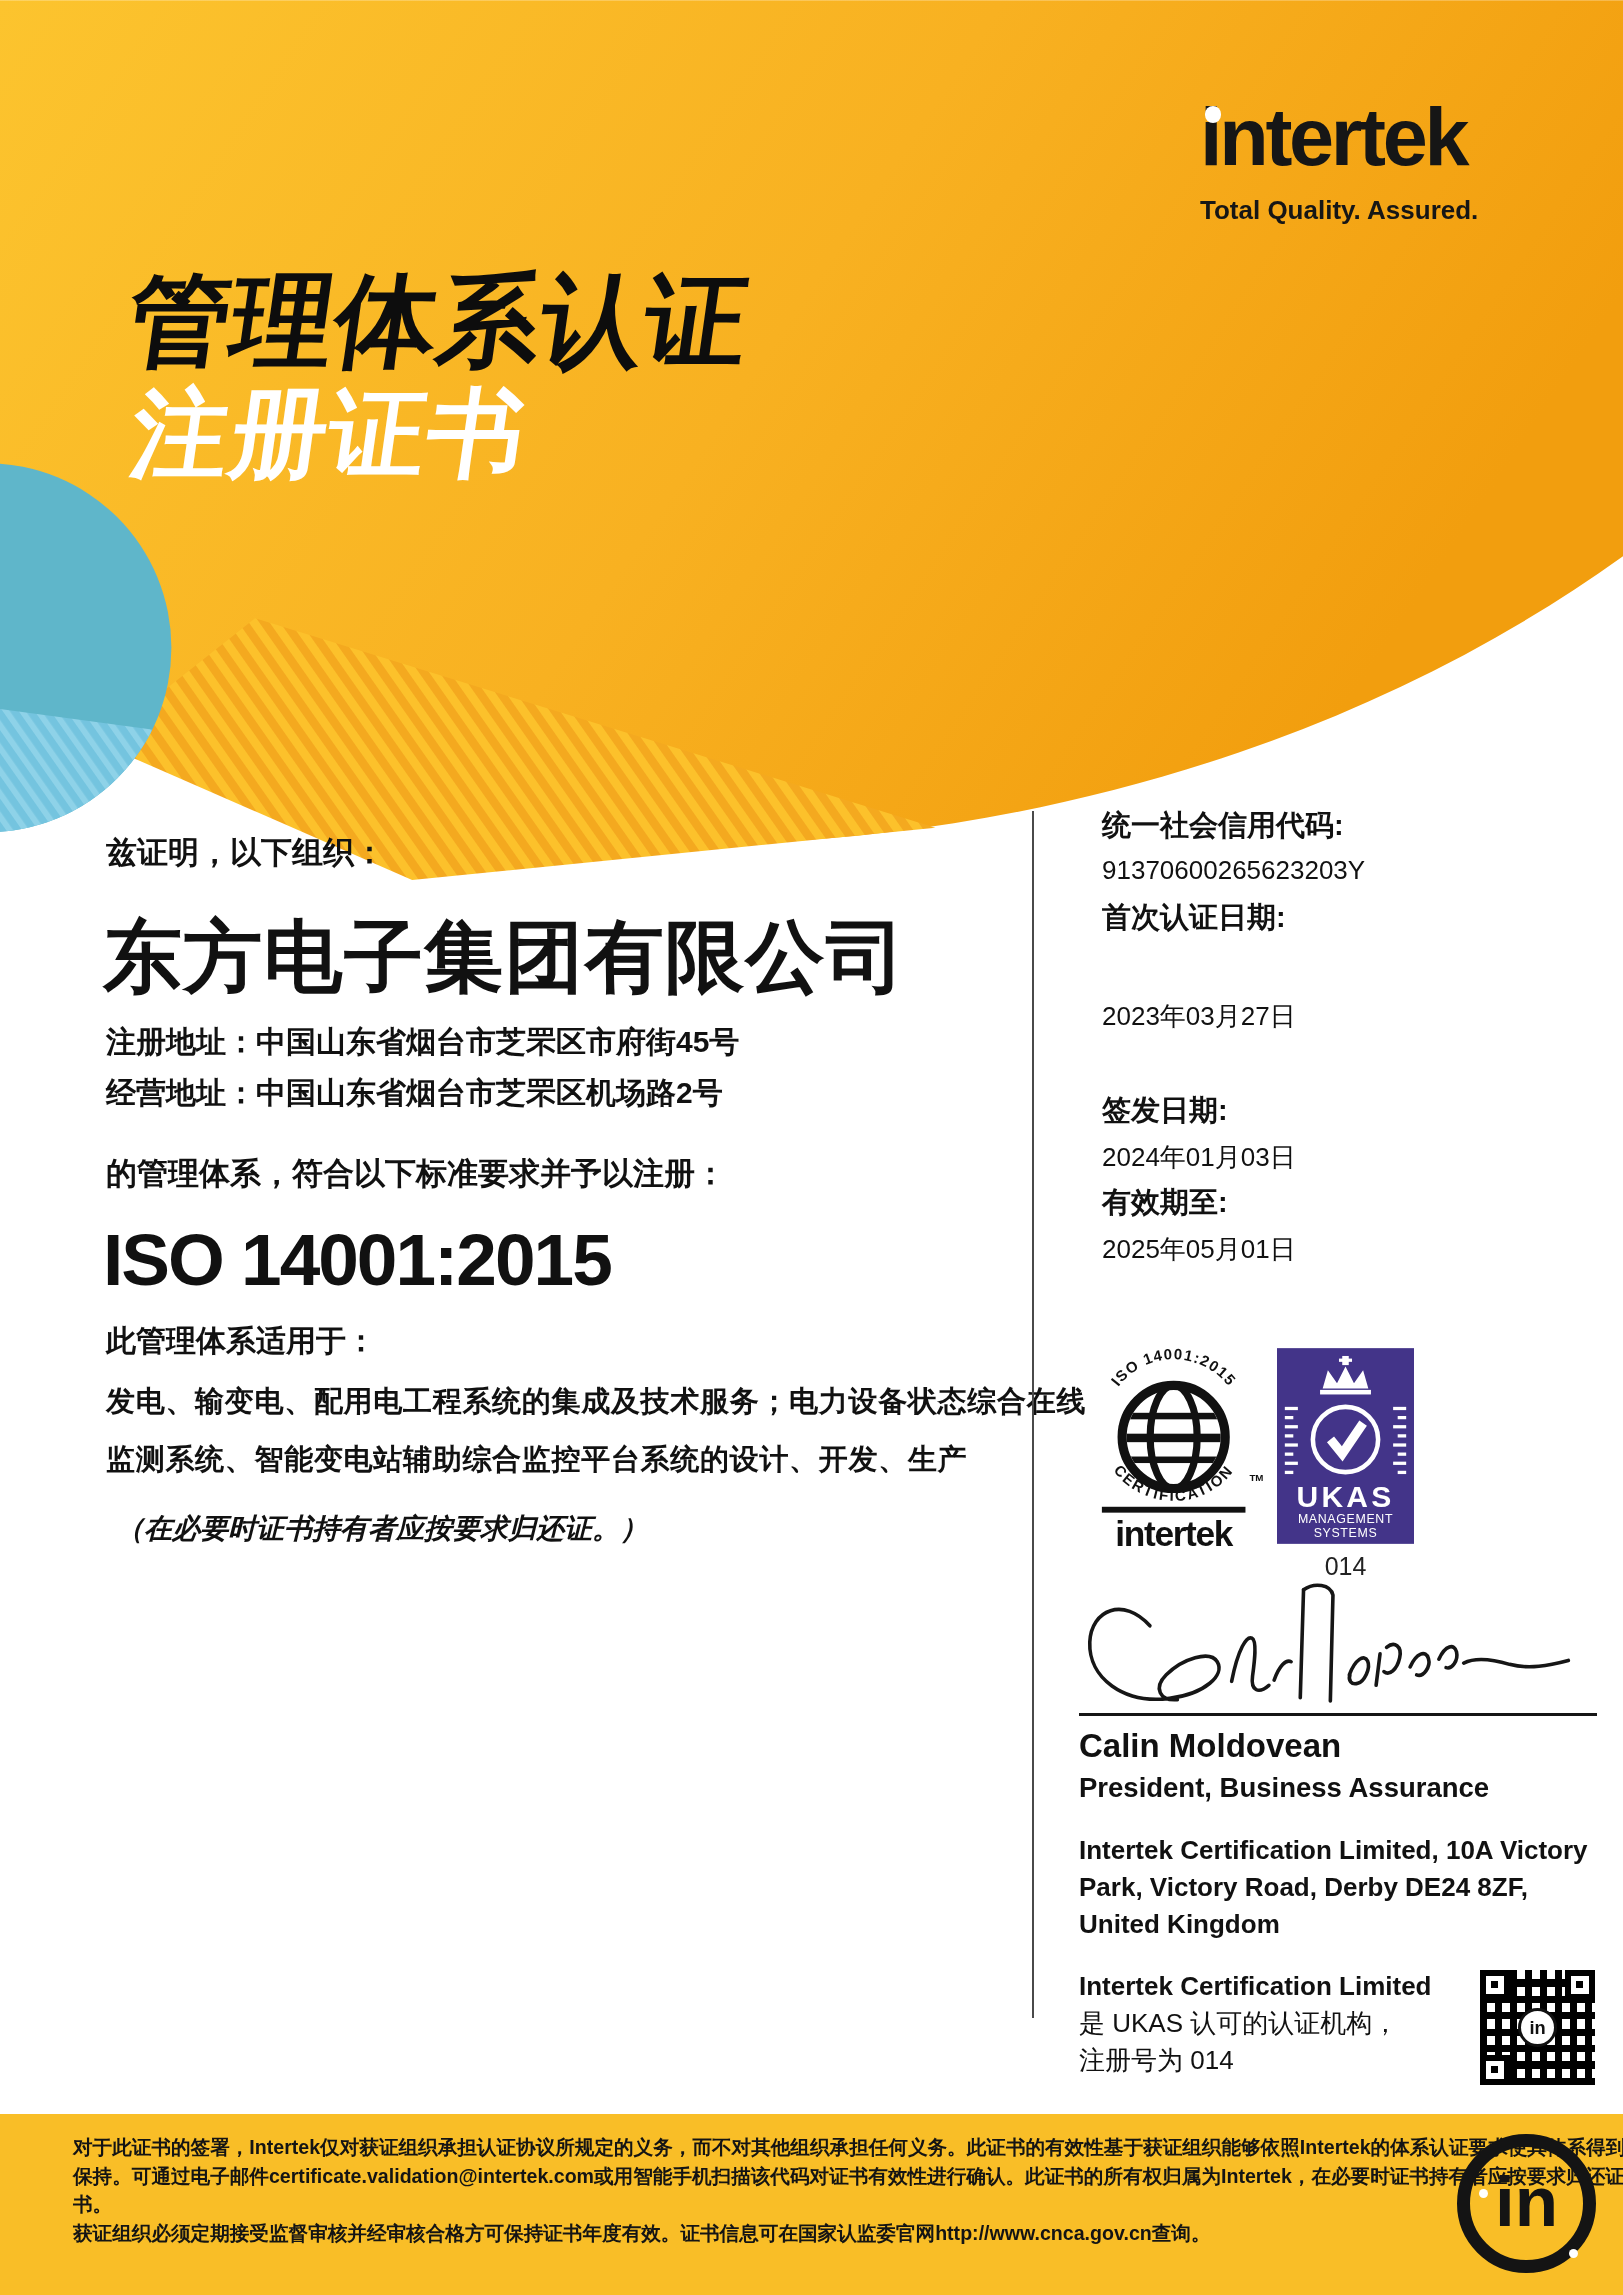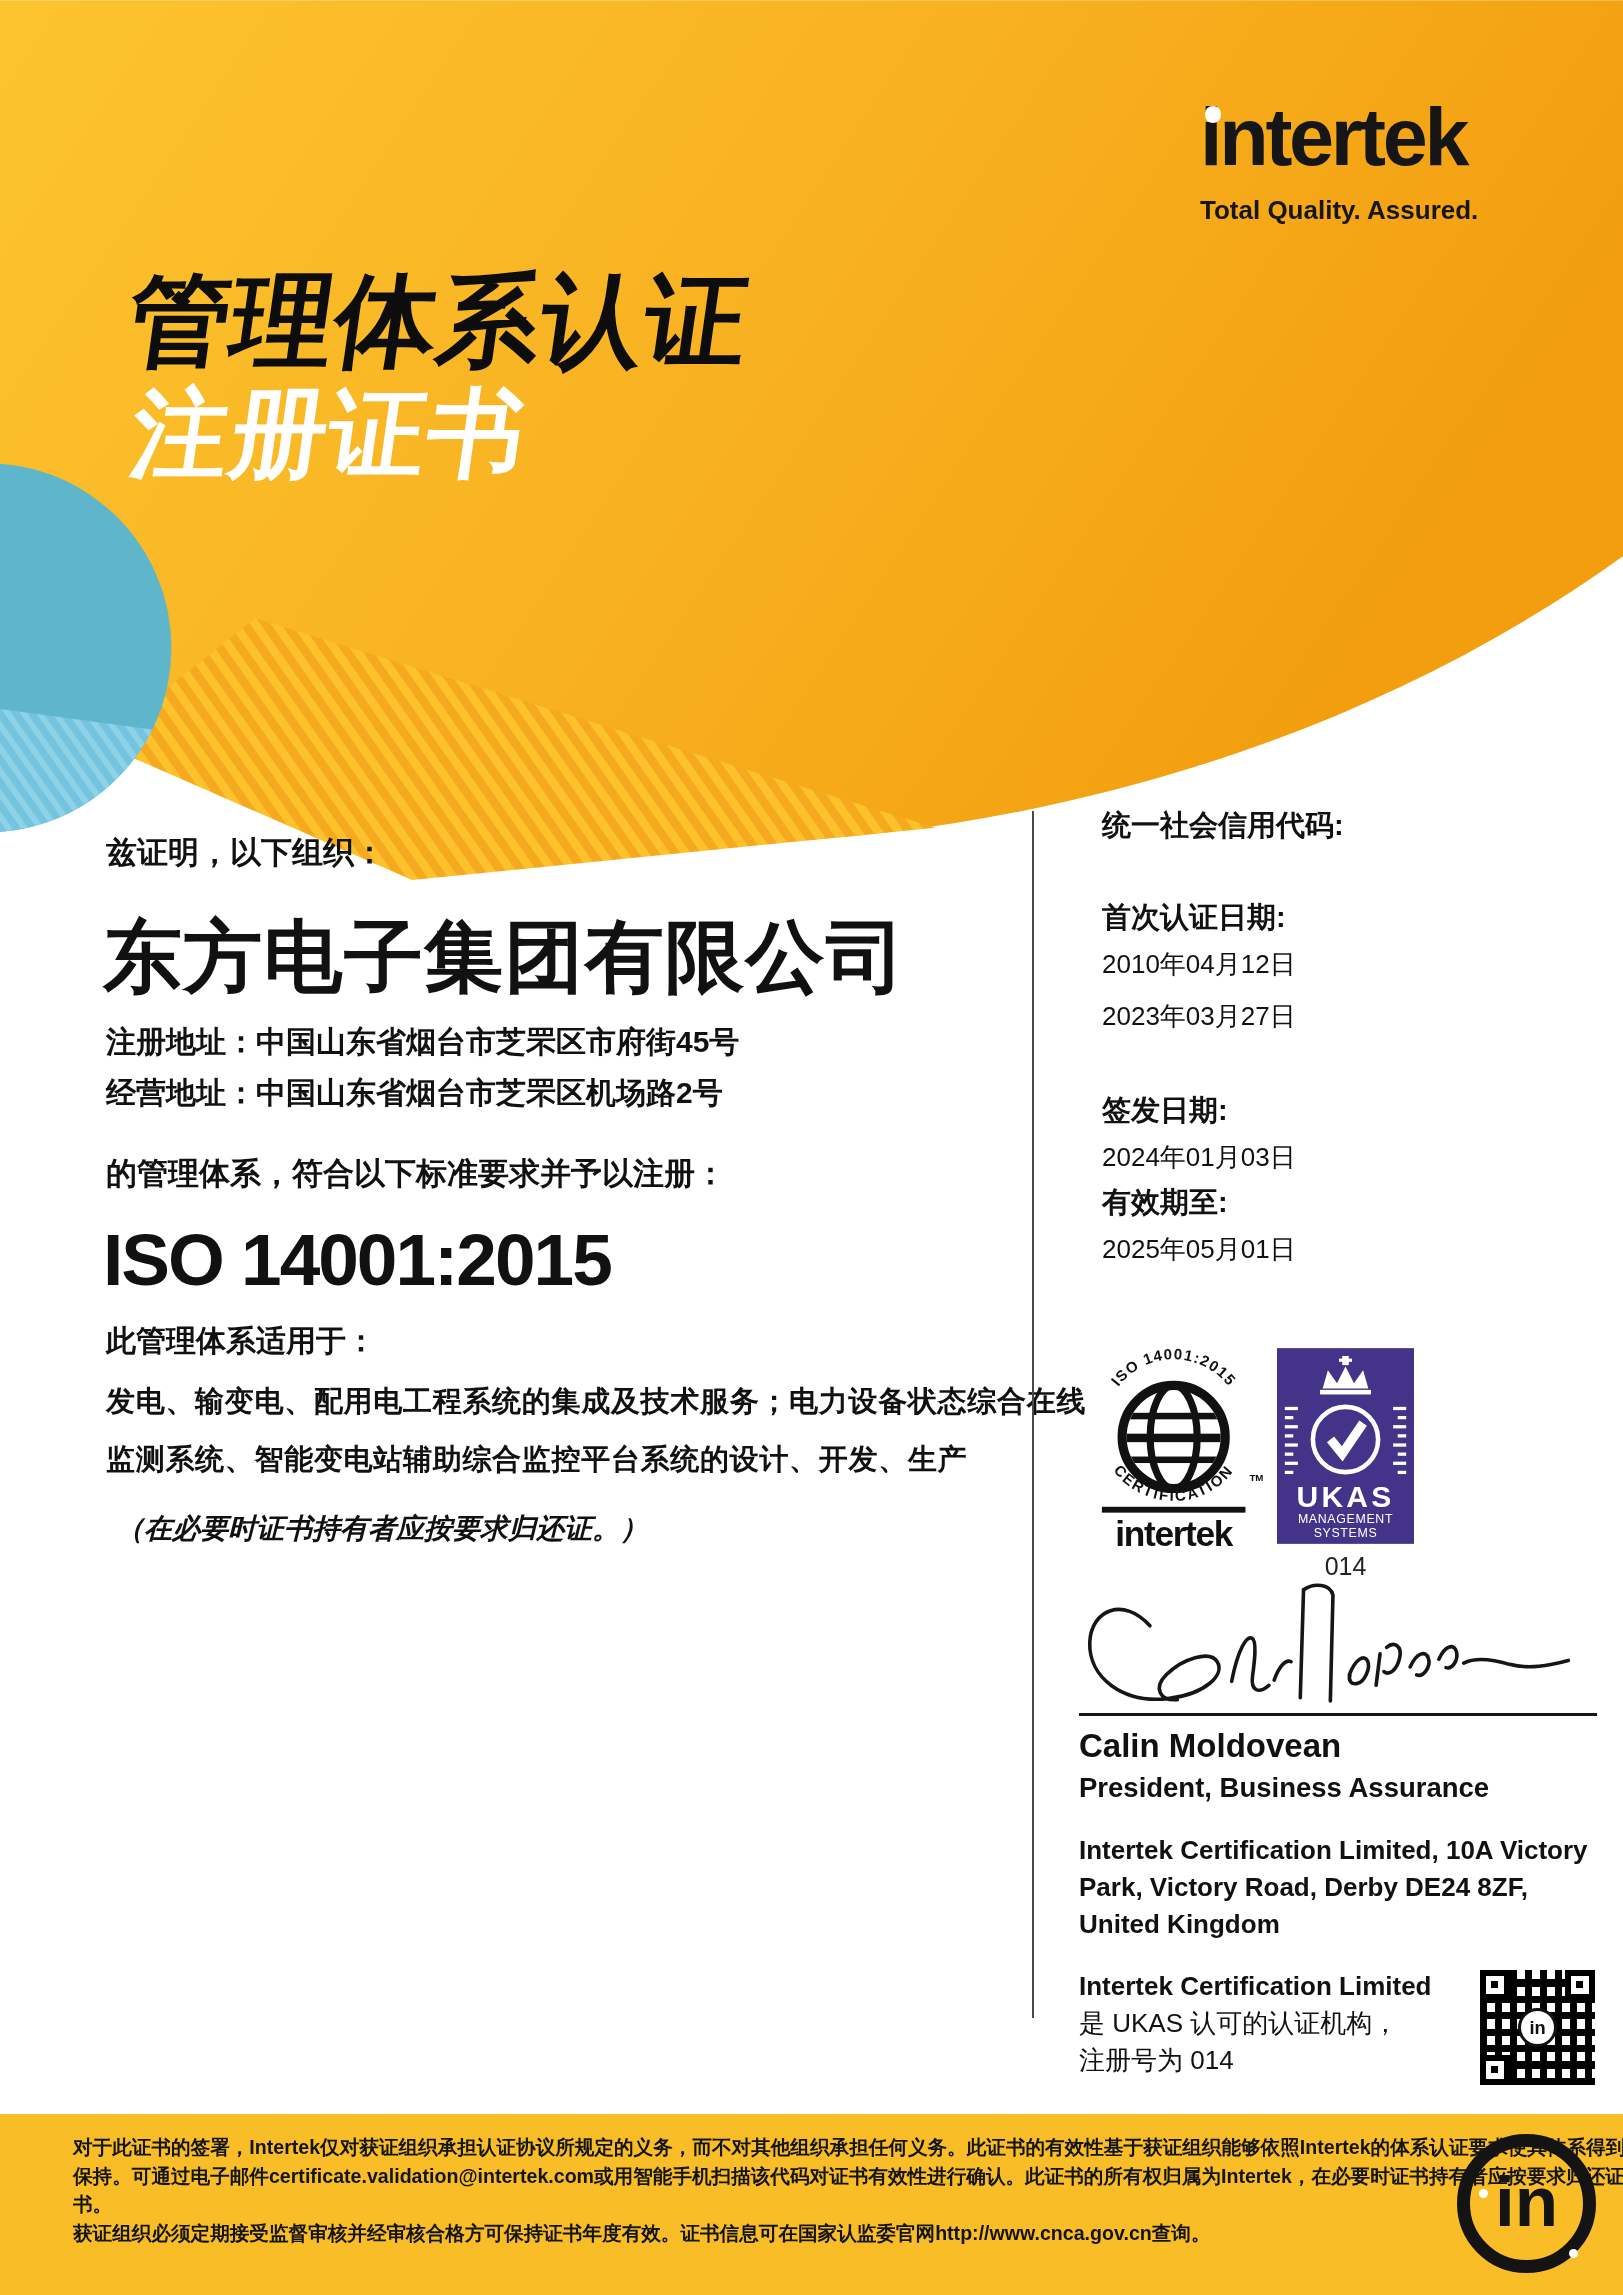--- a/index.html
+++ b/index.html
@@ -110,24 +110,24 @@
   <div class="scope-label">此管理体系适用于：</div>
   <div class="scope1">发电、输变电、配用电工程系统的集成及技术服务；电力设备状态综合在线</div>
   <div class="scope2">监测系统、智能变电站辅助综合监控平台系统的设计、开发、生产</div>
   <div class="scope-note">（在必要时证书持有者应按要求归还证。）</div>
 
   <div class="vrule"></div>
 
   <div class="fields">
     <div class="field">
       <div class="f-label">统一社会信用代码:</div>
+      <div class="f-value">91370600265623203Y</div>
     </div>
     <div class="field">
       <div class="f-label">首次认证日期:</div>
-      <div class="f-value">2010年04月12日</div>
     </div>
     <div class="field">
       <div class="f-value">2023年03月27日</div>
     </div>
     <div class="field">
       <div class="f-label">签发日期:</div>
       <div class="f-value">2024年01月03日</div>
     </div>
     <div class="field">
       <div class="f-label">有效期至:</div>

